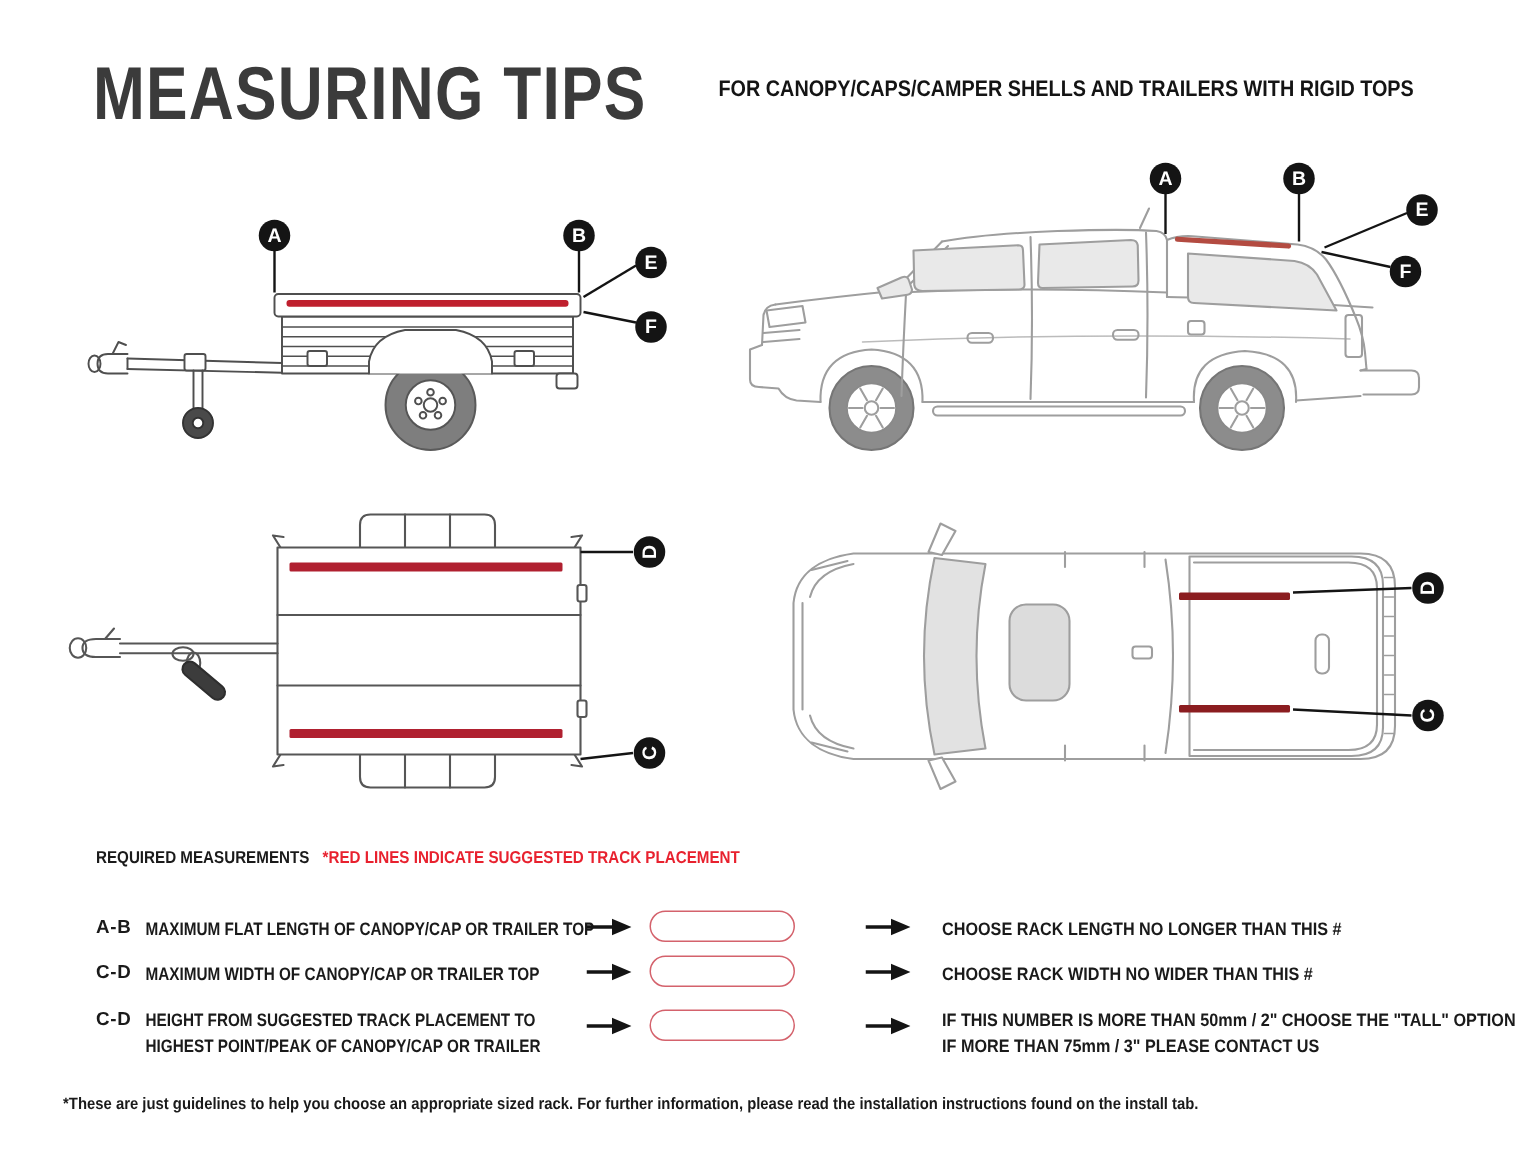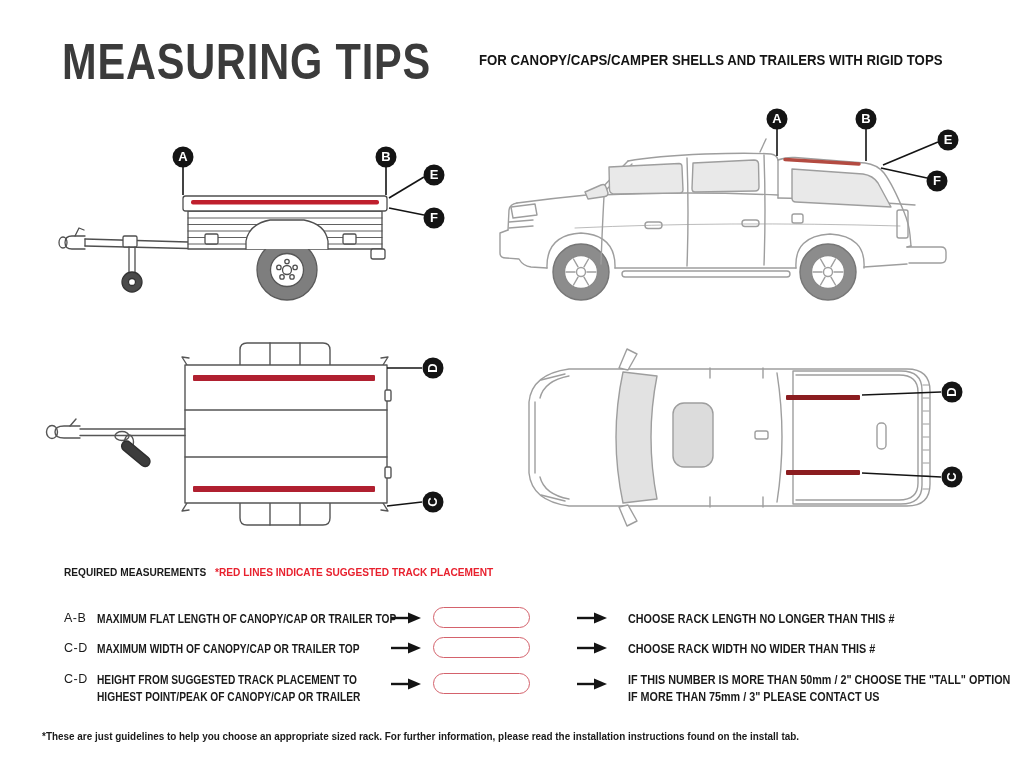--- a/index.html
+++ b/index.html
@@ -7,21 +7,21 @@
         font-family:"Liberation Sans",sans-serif;color:#1a1a1a;border-radius:30px;}
   .title{position:absolute;left:62px;top:33px;font-size:50px;font-weight:bold;color:#3b3b3b;
          white-space:nowrap;transform:scaleX(0.83);transform-origin:left top;letter-spacing:1px;}
   .subtitle{position:absolute;left:479px;top:51px;font-size:15px;font-weight:bold;color:#141414;
             white-space:nowrap;transform:scaleX(0.88);transform-origin:left top;}
   svg.diag{position:absolute;}
   .co{font-family:"Liberation Sans",sans-serif;font-size:13px;font-weight:bold;fill:#ffffff;text-anchor:middle;}
   .notes{position:absolute;left:64px;top:566px;white-space:nowrap;font-size:11.5px;font-weight:bold;
          transform:scaleX(0.88);transform-origin:left top;}
   .notes .red{color:#e8212e;margin-left:10px;}
-  .m-key{position:absolute;left:64px;font-size:12.5px;font-weight:normal;letter-spacing:0.5px;text-align:right;}
+  .m-key{position:absolute;left:64px;font-size:12.5px;font-weight:bold;letter-spacing:0.5px;text-align:right;}
   .m-desc{position:absolute;left:97px;width:355px;font-size:12px;font-weight:bold;line-height:17px;
           transform:scaleX(0.85);transform-origin:left top;}
   .m-arrow{position:absolute;}
   .m-pill{position:absolute;left:433px;width:97px;height:21px;border:1.5px solid #d4626c;
           border-radius:12px;background:#fff;box-sizing:border-box;}
   .m-result{position:absolute;left:628px;width:430px;font-size:12px;font-weight:bold;line-height:17px;
             transform:scaleX(0.9);transform-origin:left top;}
   .m-result span{display:block;}
   .footer{position:absolute;left:0;right:0;top:726px;}
   .footer .inner{display:inline-block;font-size:11px;font-weight:bold;white-space:nowrap;

